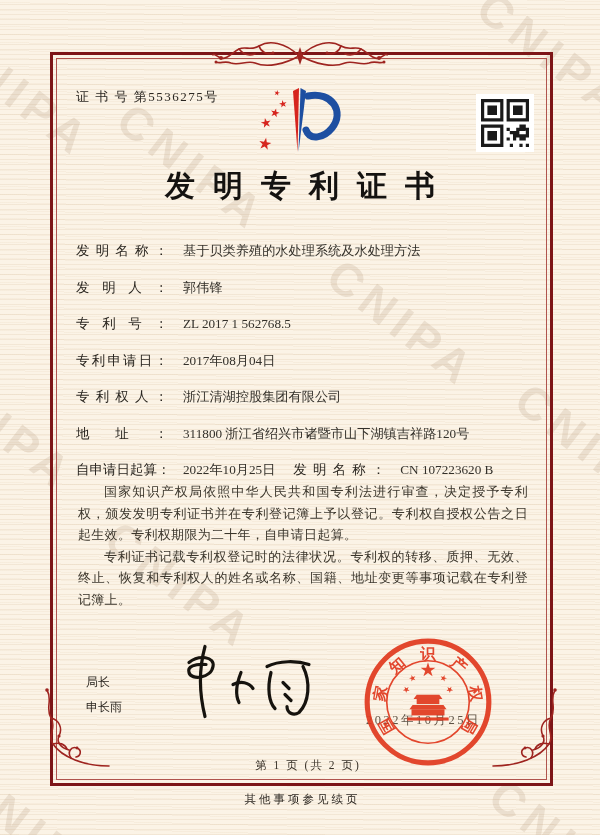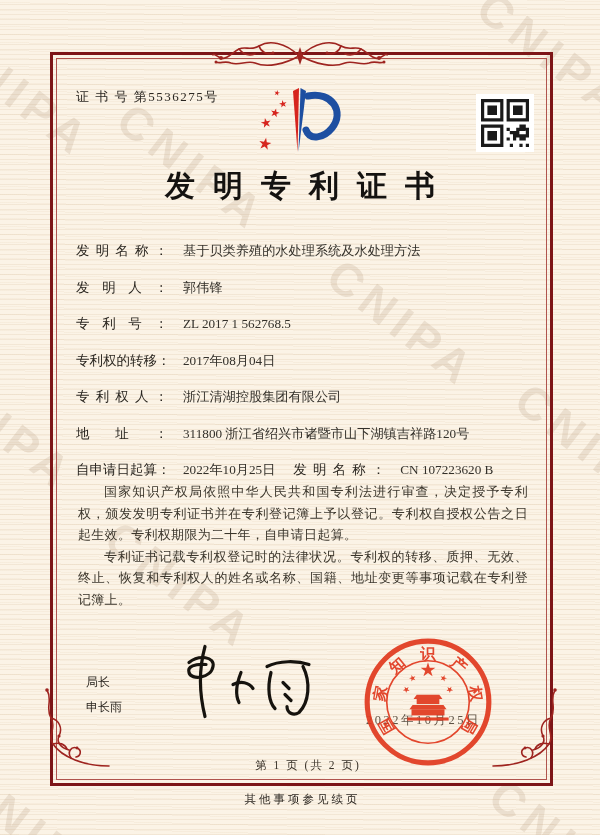--- a/index.html
+++ b/index.html
@@ -148,21 +148,21 @@
       <div class="frow">
         <span class="flabel">发明名称：</span><span class="fvalue">基于贝类养殖的水处理系统及水处理方法</span>
       </div>
       <div class="frow">
         <span class="flabel">发明人：</span><span class="fvalue">郭伟锋</span>
       </div>
       <div class="frow">
         <span class="flabel">专利号：</span><span class="fvalue">ZL 2017 1 562768.5</span>
       </div>
       <div class="frow">
-        <span class="flabel">专利权的转移：</span><span class="fvalue">2017年08月04日</span>
+        <span class="flabel">专利申请日：</span><span class="fvalue">2017年08月04日</span>
       </div>
       <div class="frow">
         <span class="flabel">专利权人：</span><span class="fvalue">浙江清湖控股集团有限公司</span>
       </div>
       <div class="frow">
         <span class="flabel">地址：</span><span class="fvalue">311800 浙江省绍兴市诸暨市山下湖镇吉祥路120号</span>
       </div>
       <div class="frow">
         <span class="flabel">自申请日起算：</span><span class="fvalue">2022年10月25日</span><span class="flabel flabel2">发明名称：</span><span class="fvalue">CN 107223620 B</span>
       </div>

